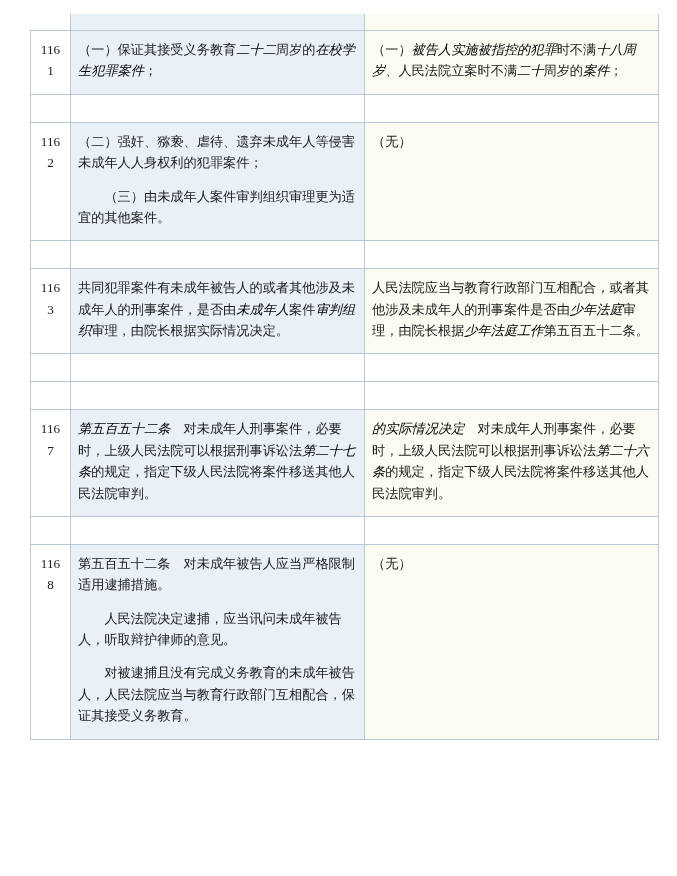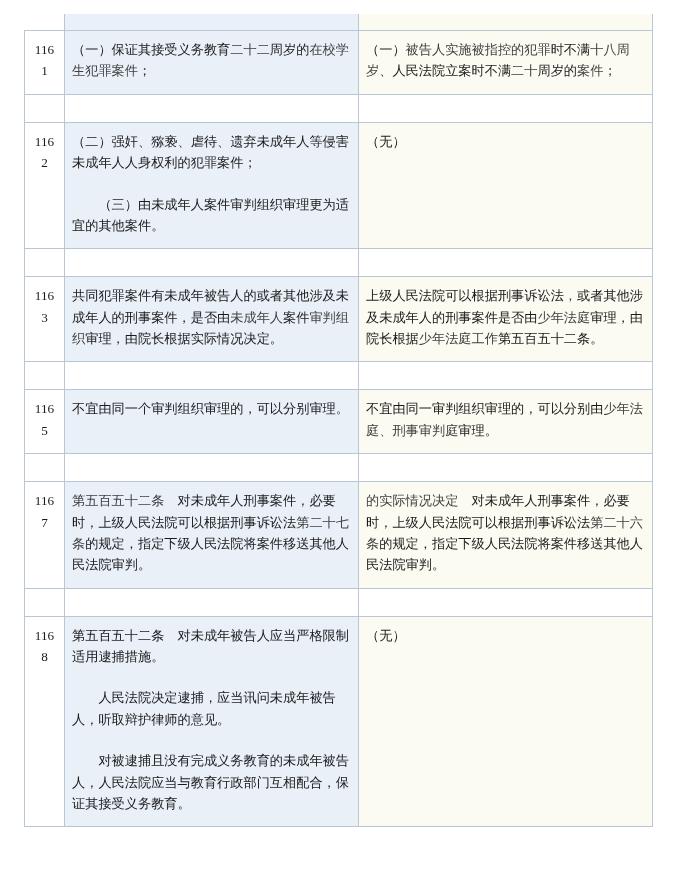--- a/index.html
+++ b/index.html
@@ -12,21 +12,21 @@
     height: 876px;
     font-family: "Liberation Serif", "DejaVu Serif", serif;
     color: #1a1a1a;
     overflow: hidden;
   }
   .page {
     position: relative;
     width: 677px;
     height: 876px;
     box-sizing: border-box;
-    padding: 14px 18px 0 24px;
+    padding: 14px 18px 0 30px;
   }
   table.doc-table {
     border-collapse: collapse;
     width: 628px;
     table-layout: fixed;
   }
   table.doc-table td {
     border: 1px solid #b9c6d4;
     vertical-align: top;
     padding: 8px 7px 10px 7px;
@@ -61,24 +61,25 @@
   }
   tr.header-row td.cell-num { border-left: none; }
 
   .para {
     margin: 0 0 2px 0;
   }
   .para.indent {
     text-indent: 2em;
   }
   .para.gap {
-    margin-top: 20px;
+    margin-top: 12px;
   }
   .hl {
-    color: #404040;
+    color: #000000;
+    font-style: italic;
   }
   .spacer-row td {
     border: none;
     height: 9px;
     padding: 0;
     background: transparent;
   }
   .bottom-strip {
     position: absolute;
     left: 30px;
@@ -131,36 +132,27 @@
           <td></td>
           <td></td>
           <td></td>
         </tr>
         <tr>
           <td class="cell-num">1163</td>
           <td class="cell-left">
             <div class="para"><span>共同犯罪案件有未成年被告人的或者其他涉及未成年人的刑事案件，是否由</span><span class="hl">未成年人</span><span>案件</span><span class="hl">审判组织</span><span>审理，由院长根据实际情况决定。</span></div>
           </td>
           <td class="cell-right">
-            <div class="para"><span>上级人民法院可以根据刑事诉讼法</span><span class="hl">，</span><span>或者其他涉及未成年人的刑事案件是否由</span><span class="hl">少年法庭</span><span>审理，由院长根据</span><span class="hl">少年法庭工作</span><span>第五百五十二条。</span></div>
+            <div class="para"><span>人民法院应当与教育行政部门互相配合</span><span class="hl">，</span><span>或者其他涉及未成年人的刑事案件是否由</span><span class="hl">少年法庭</span><span>审理，由院长根据</span><span class="hl">少年法庭工作</span><span>第五百五十二条。</span></div>
           </td>
         </tr>
         <tr class="spacer-row">
           <td></td>
           <td></td>
           <td></td>
-        </tr>
-        <tr>
-          <td class="cell-num">1165</td>
-          <td class="cell-left">
-            <div class="para"><span>不宜由同一个审判组织审理的，可以分别审理</span><span class="hl">。</span></div>
-          </td>
-          <td class="cell-right">
-            <div class="para"><span>不宜由同一审判组织审理的，可以分别由</span><span class="hl">少年法庭、刑事审判庭</span><span>审理。</span></div>
-          </td>
         </tr>
         <tr class="spacer-row">
           <td></td>
           <td></td>
           <td></td>
         </tr>
         <tr>
           <td class="cell-num">1167</td>
           <td class="cell-left">
             <div class="para"><span class="hl">第五百五十二条</span><span>　对未成年人刑事案件，必要时，上级人民法院可以根据刑事诉讼法</span><span class="hl">第二十七条</span><span>的规定，指定下级人民法院将案件移送其他人民法院审判。</span></div>

